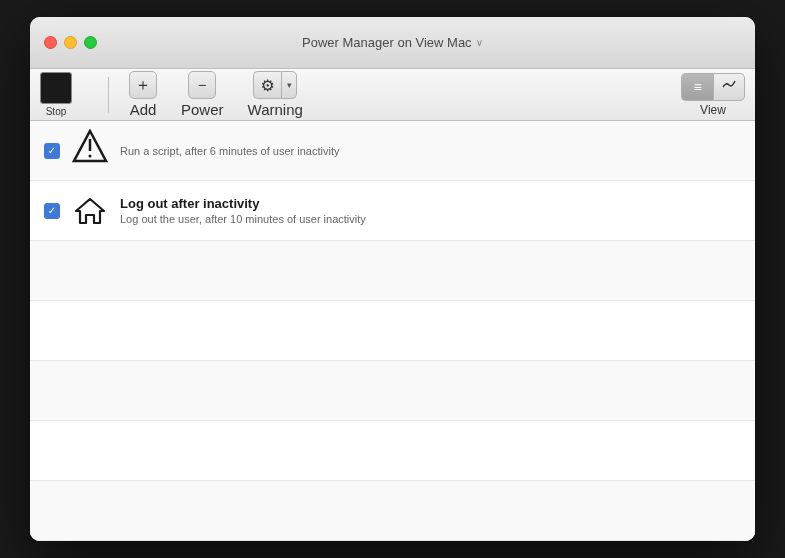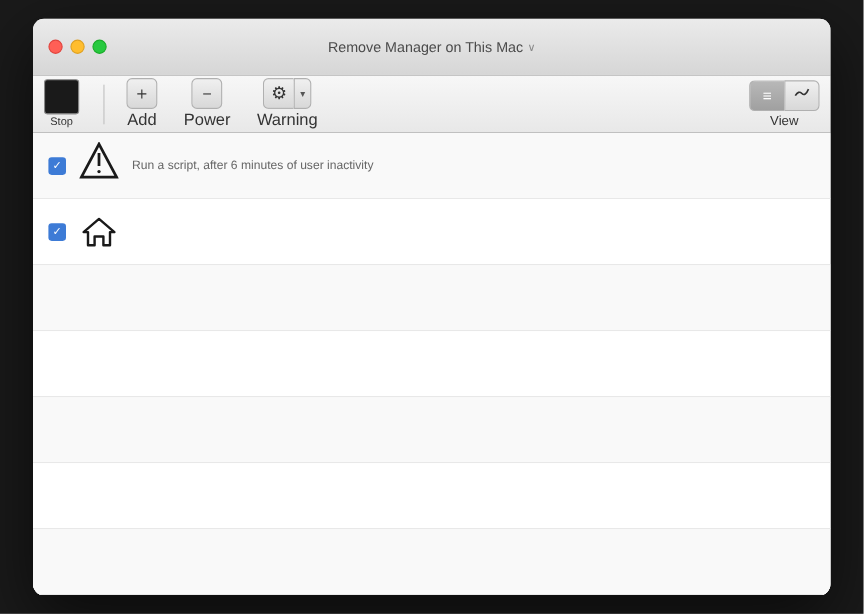--- a/index.html
+++ b/index.html
@@ -62,21 +62,21 @@
       display: flex;
       align-items: center;
       padding: 0 10px;
       gap: 8px;
     }
     .toolbar-left {
       display: flex;
       flex-direction: column;
       align-items: center;
       gap: 2px;
-      margin-right: 10px;
+      margin-right: 24px;
     }
     .stop-icon {
       width: 32px;
       height: 32px;
       background: #1a1a1a;
       border: 1px solid #888;
       border-radius: 3px;
       cursor: pointer;
     }
     .stop-label {
@@ -252,21 +252,21 @@
 
 <div class="window">
 
   <div class="titlebar">
     <div class="traffic-lights">
       <div class="traffic-light close"></div>
       <div class="traffic-light minimize"></div>
       <div class="traffic-light maximize"></div>
     </div>
     <div class="title">
-      <span>Remove Manager on This Mac</span>
+      <span>Power Manager on View Mac</span>
       <span class="title-chevron">∨</span>
     </div>
   </div>
 
   <div class="toolbar">
 
     <div class="toolbar-left">
       <div class="stop-icon"></div>
       <span class="stop-label">Stop</span>
     </div>
@@ -324,20 +324,24 @@
             <span class="item-subtitle">Run a script, after 6 minutes of user inactivity</span>
           </div>
         </div>
         <div class="list-item">
           <div class="checkbox">✓</div>
           <div class="item-icon">
             <svg width="32" height="32" viewBox="0 0 32 32" xmlns="http://www.w3.org/2000/svg">
         <polygon points="16,4 30,16 26,16 26,28 20,28 20,20 12,20 12,28 6,28 6,16 2,16" fill="none" stroke="#1a1a1a" stroke-width="2.2" stroke-linejoin="round"></polygon>
       </svg>
           </div>
+          <div class="item-text">
+            <span class="item-title">Log out after inactivity</span>
+            <span class="item-subtitle">Log out the user, after 10 minutes of user inactivity</span>
+          </div>
         </div>
       </div>
 
     <div class="empty-rows" id="empty-rows">
     <div class="empty-row"></div>
         <div class="empty-row"></div>
         <div class="empty-row"></div>
         <div class="empty-row"></div>
         <div class="empty-row"></div>
       </div>

